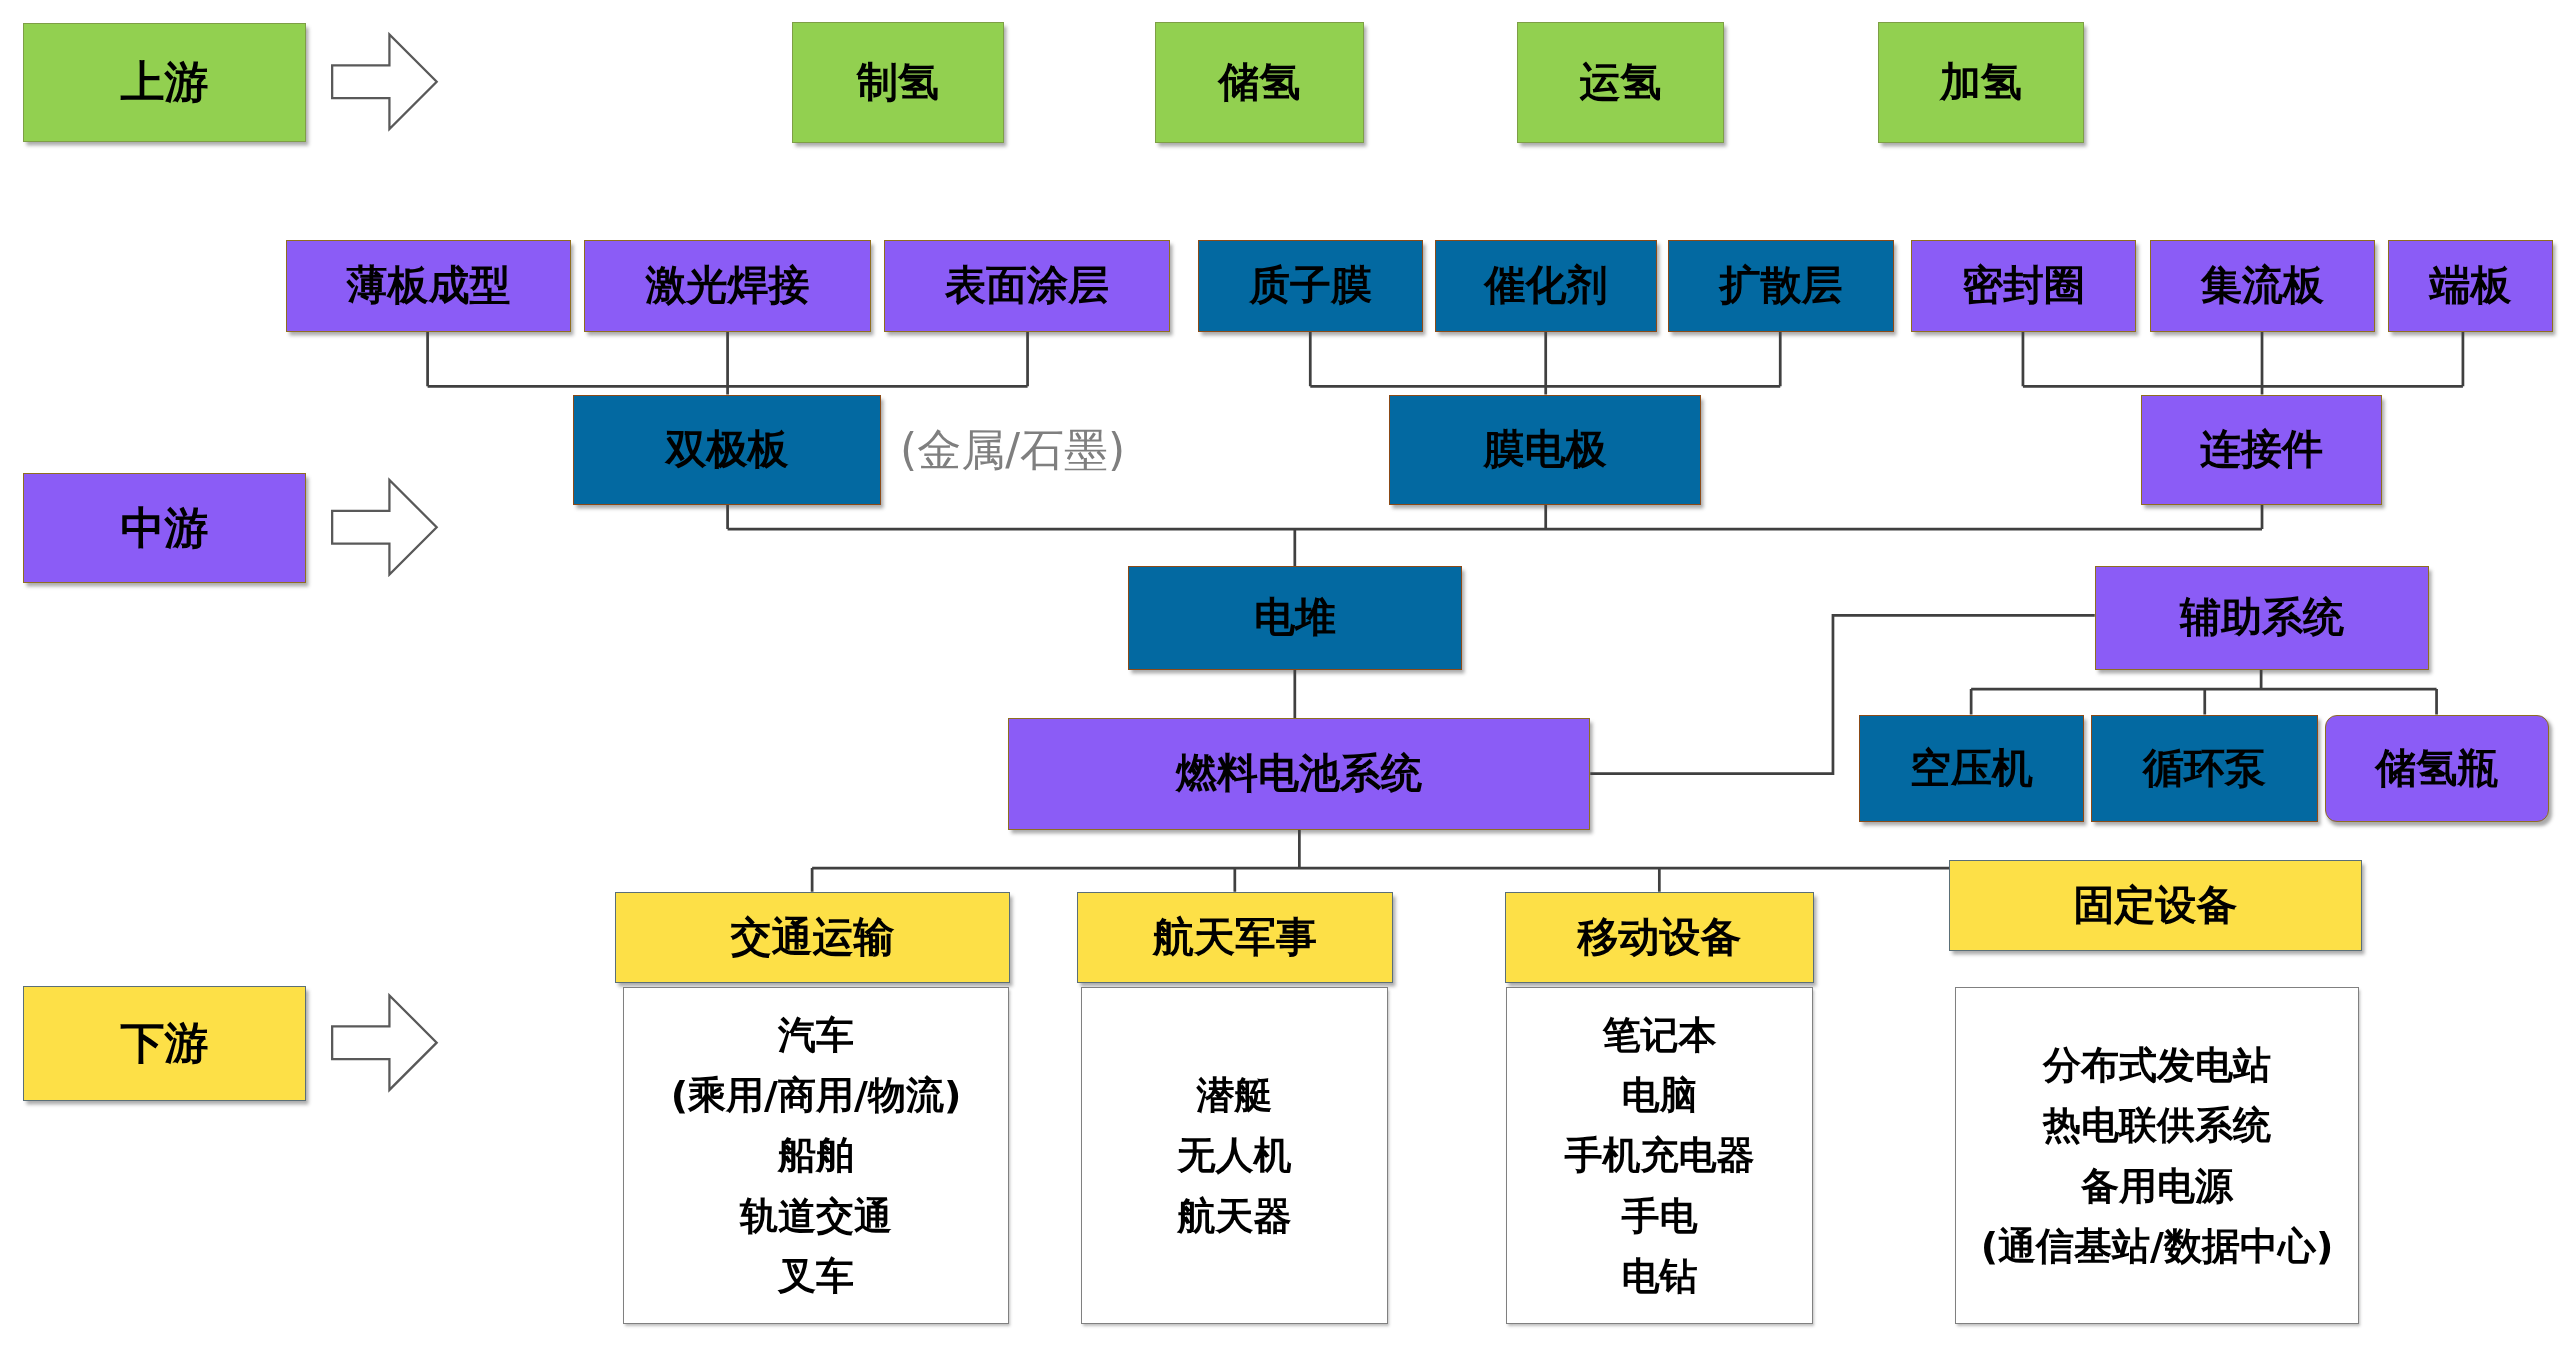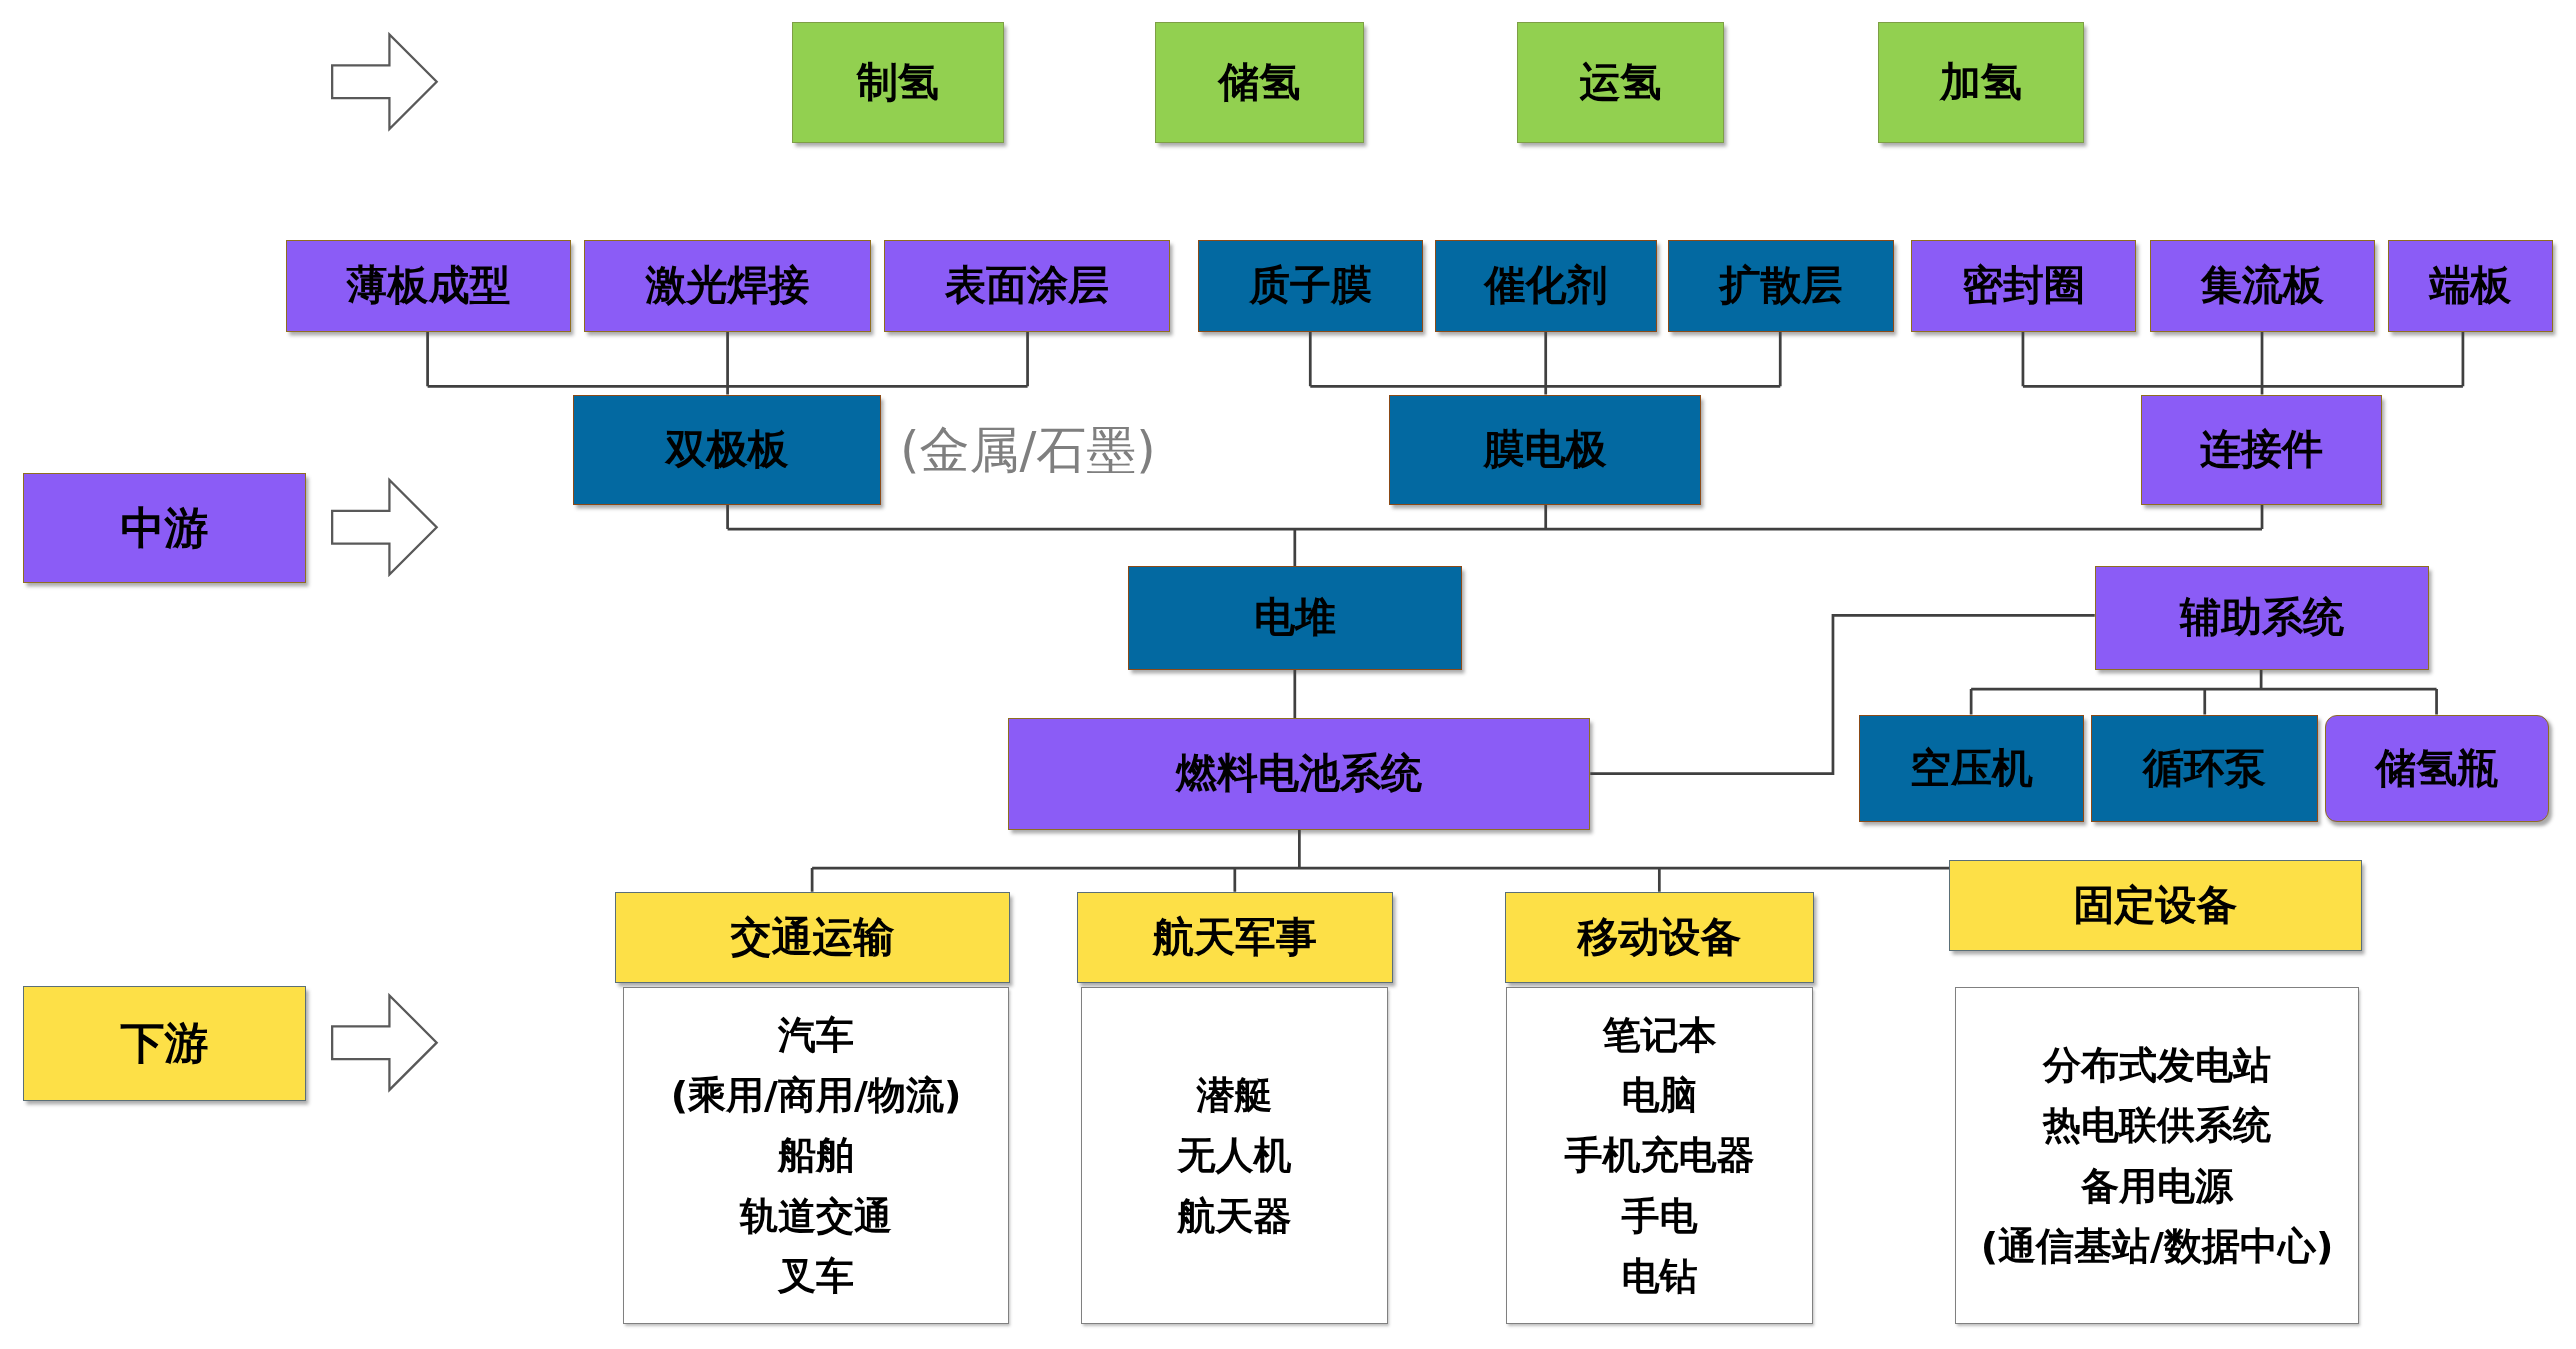--- a/index.html
+++ b/index.html
@@ -18,21 +18,21 @@
   .green {background:#92d050;border:1.8px solid #7e9e46;}
   .yellow{background:#8b5cf6;border:1.8px solid #8f6e1f;}
   .orange{background:#0369a1;border:1.8px solid #8c4a17;text-align:center;}
   .blue  {background:#fde047;border:1.8px solid #5b6f77;}
   .white {background:#ffffff;border:1.8px solid #808080;font-weight:bold;font-size:38px;box-shadow:1.8px 2.7px 2.7px rgba(64,64,64,0.35);}
   .stage-label{font-size:44px;}
   .list{display:flex;flex-direction:column;align-items:center;justify-content:center;gap:0;}
   .list div{line-height:1.58;white-space:nowrap;}
   .note{
     position:absolute;display:flex;align-items:center;
-    font-size:50px;color:#7f7f7f;font-weight:normal;white-space:nowrap;
+    font-size:44px;color:#7f7f7f;font-weight:normal;white-space:nowrap;
   }
 </style>
 </head>
 <body>
 
 <div id="stage">
 
   <svg id="wires" viewBox="0 0 2833 1484">
     <g stroke="#404040" stroke-width="3" fill="none">
 
@@ -52,20 +52,21 @@
 
       <path d="M1429,913 V955 M893,955 H2370 M893,955 V981 M1358,955 V981 M1825,955 V981 M2370,955 V981"></path>
     </g>
     <g fill="#ffffff" stroke="#595959" stroke-width="2.5">
       <path d="M365,72 H428 V38 L480,90 L428,142 V108 H365 Z"></path>
       <path d="M365,562 H428 V528 L480,580 L428,632 V598 H365 Z"></path>
       <path d="M365,1129 H428 V1095 L480,1147 L428,1199 V1165 H365 Z"></path>
     </g>
   </svg>
 
+  <div class="box green stage-label" style="left:23px;top:23px;width:283px;height:119px;">上游</div>
   <div class="box yellow stage-label" style="left:23px;top:473px;width:283px;height:110px;">中游</div>
   <div class="box blue stage-label" style="left:23px;top:986px;width:283px;height:115px;">下游</div>
 
   <div class="box green" style="left:792px;top:22px;width:212px;height:121px;">制氢</div>
   <div class="box green" style="left:1155px;top:22px;width:209px;height:121px;">储氢</div>
   <div class="box green" style="left:1517px;top:22px;width:207px;height:121px;">运氢</div>
   <div class="box green" style="left:1878px;top:22px;width:206px;height:121px;">加氢</div>
 
   <div class="box yellow" style="left:286px;top:240px;width:285px;height:92px;">薄板成型</div>
   <div class="box yellow" style="left:584px;top:240px;width:287px;height:92px;">激光焊接</div>

